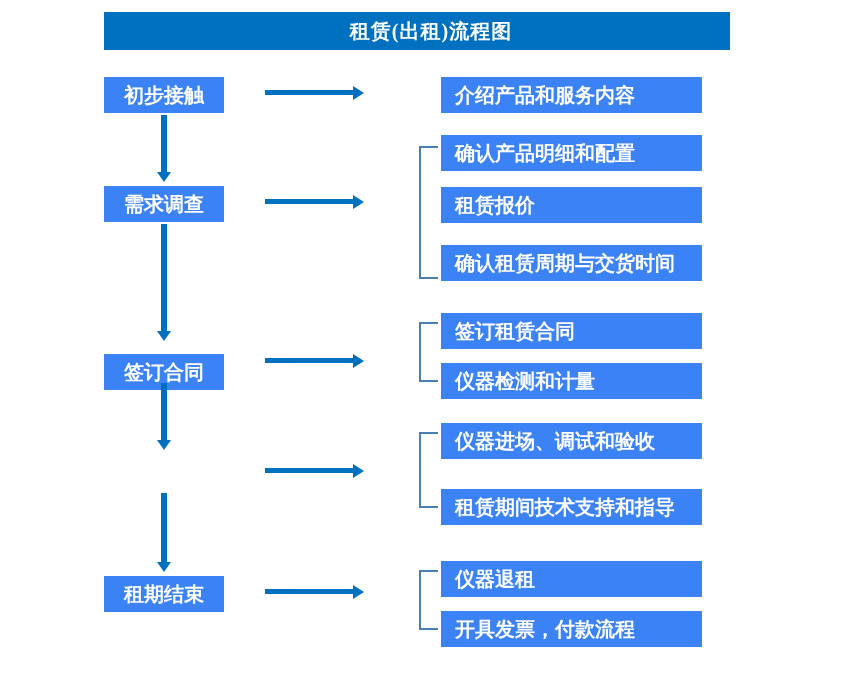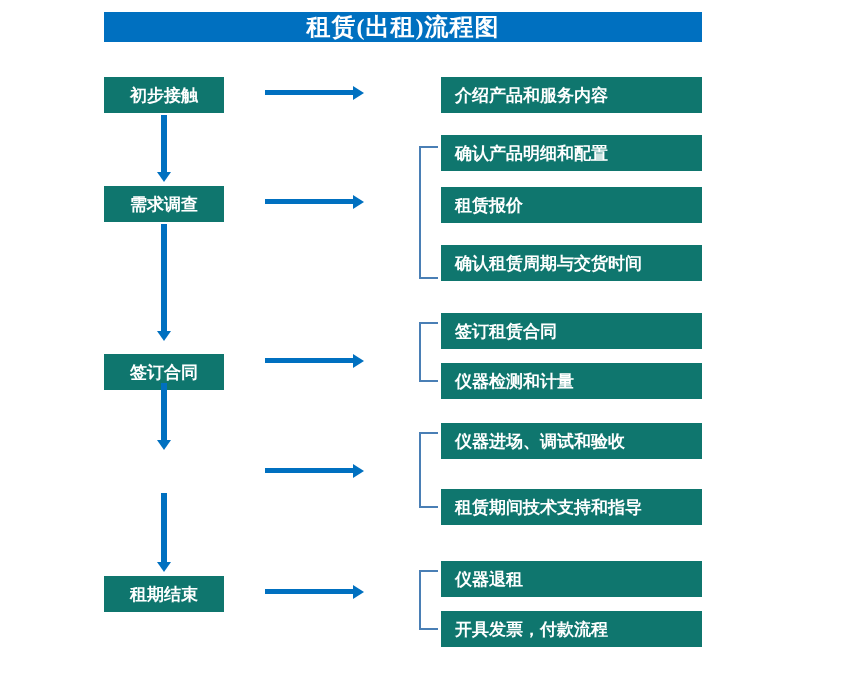--- a/index.html
+++ b/index.html
@@ -19,37 +19,38 @@
     width: 844px;
     height: 688px;
   }
 
   
   .title-bar {
     position: absolute;
     left: 104px;
     top: 12px;
     width: 598px;
-    height: 30px;
+    height: 38px;
     background: #0070c0;
     color: #ffffff;
     display: flex;
     align-items: center;
     justify-content: center;
-    font-size: 24px;
+    font-size: 20px;
     font-weight: bold;
     letter-spacing: 1px;
+    padding-left: 28px;
   }
 
   
   .node {
     position: absolute;
-    background: #0f766e;
+    background: #3b82f6;
     color: #ffffff;
-    font-size: 17px;
+    font-size: 20px;
     font-weight: bold;
     display: flex;
     align-items: center;
     box-sizing: border-box;
   }
   .node.left {
     left: 104px;
     width: 120px;
     height: 36px;
     justify-content: center;

